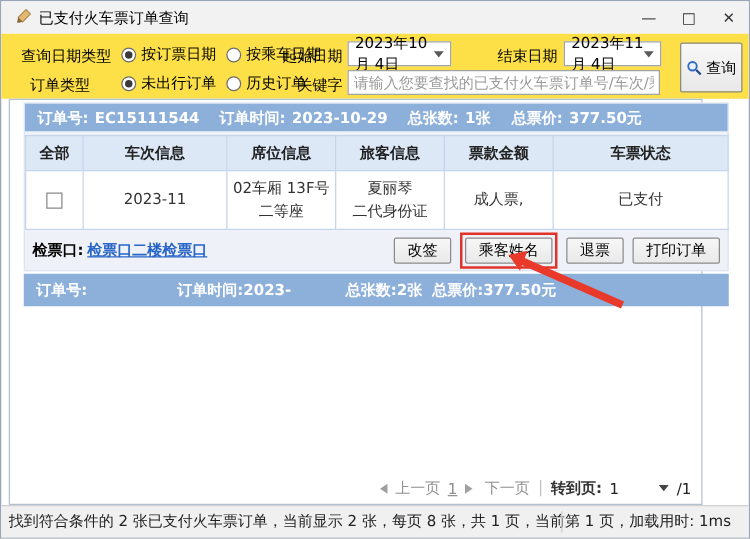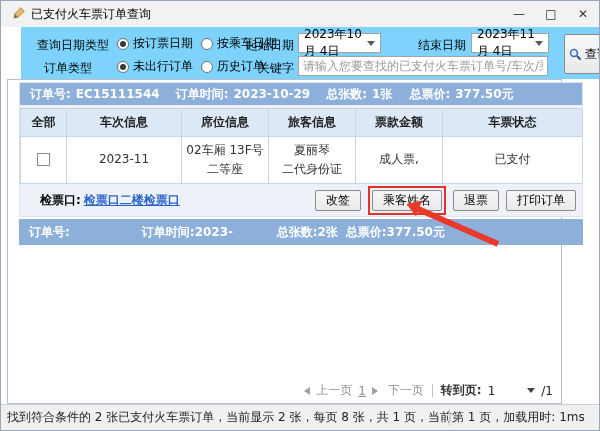--- a/index.html
+++ b/index.html
@@ -14,21 +14,21 @@
     position:absolute; top:0; left:0; right:0; height:26px;
     background:#f2f2f2; display:flex; align-items:center;
   }
   .app-icon{ margin:0 6px 0 10px; display:flex; }
   .title-text{ font-size:12px; color:#000; }
   .win-controls{ margin-left:auto; display:flex; height:100%; }
   .win-btn{ width:32px; height:100%; display:flex; align-items:center; justify-content:center;
     font-size:12px; color:#333; }
   
   .form{
-    position:absolute; top:26px; left:0; right:0; height:52px; background:#7dd3fc;margin-left:20px;
+    position:absolute; top:26px; left:0; right:0; height:52px; background:#fde047;
   }
   .f-label{ position:absolute; font-size:12px; color:#000; text-align:right; }
   .radio-item{ position:absolute; display:flex; align-items:center; gap:4px; font-size:12px; color:#000; }
   .radio{ width:12px; height:12px; border:1px solid #6e6e6e; border-radius:50%; background:#fff; position:relative; flex:none; }
   .radio.checked::after{ content:""; position:absolute; left:2px; top:2px; width:6px; height:6px; background:#3a3a3a; border-radius:50%; }
   .combo{
     position:absolute; height:20px; background:#fff; border:1px solid #a3a3a3;
     font-size:12px; color:#000; display:flex; align-items:center; padding:0 5px;
   }
   .combo .arrow{ margin-left:auto; width:0; height:0; border:4px solid transparent; border-top:5px solid #5a5a5a; transform:translateY(2px); }
@@ -65,21 +65,21 @@
   table.tickets{ width:100%; border-collapse:collapse; table-layout:fixed; margin-top:3px; }
   table.tickets th{
     height:28px; background:#dce8f6; border:1px solid #c6d6ea;
     font-size:12px; font-weight:bold; color:#222; text-align:center;
   }
   table.tickets td{
     height:47px; background:#fff; border:1px solid #c6d6ea;
     font-size:12px; color:#333; text-align:center; line-height:1.6;
   }
   .checkbox{ width:13px; height:13px; border:1px solid #8a8a8a; background:#fff; display:inline-block; vertical-align:middle; }
-  .card-footer{ height:32px; display:flex; align-items:center; padding:0 6px 0 20px; font-size:12px; }
+  .card-footer{ height:32px; display:flex; align-items:center; padding:0 6px 0 6px; font-size:12px; }
   .gate-label{ font-weight:bold; color:#000; margin-right:3px; }
   .gate-link{ font-weight:bold; color:#2a66c8; text-decoration:underline; }
   .footer-btns{ margin-left:auto; display:flex; align-items:center; gap:7px;justify-content:flex-end; }
   .btn{
     height:21px; padding:0 10px; font-size:12px; color:#000;
     background:linear-gradient(#f7f7f7,#e9e9e9); border:1px solid #8b8b8b; border-radius:2px;
     display:flex; align-items:center; white-space:nowrap;
   }
   .red-box{ border:2px solid #e2332a; padding:2px; display:flex; }
   

